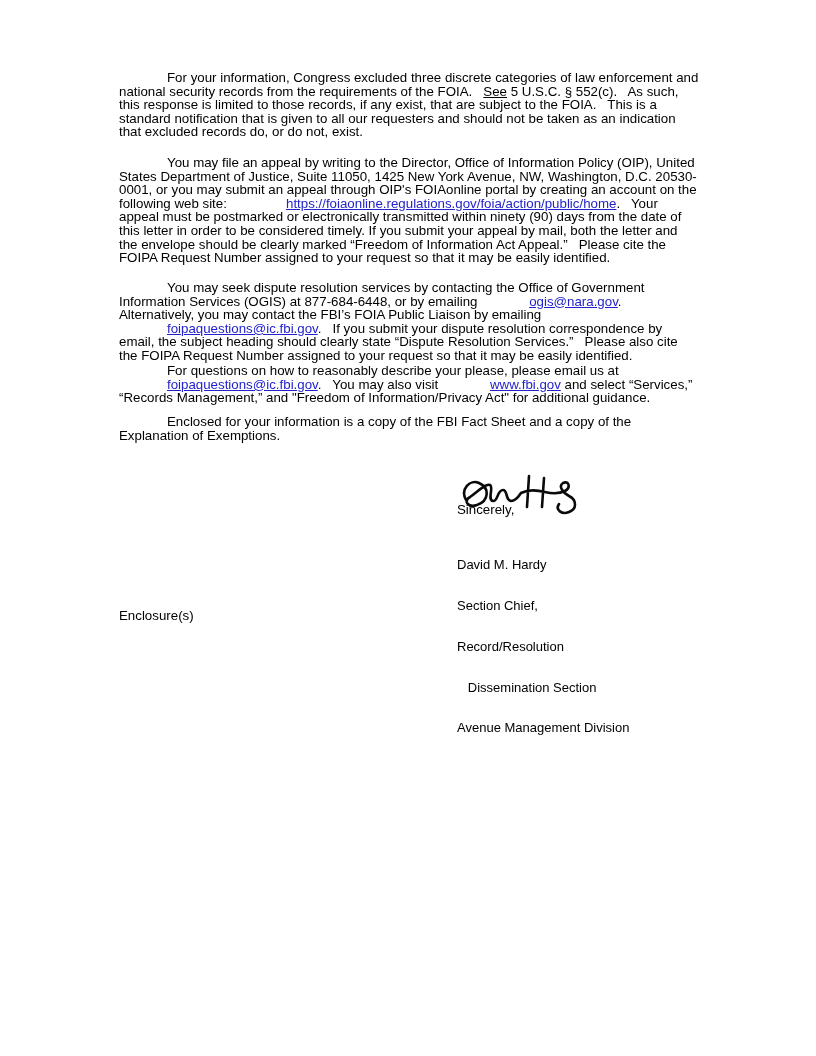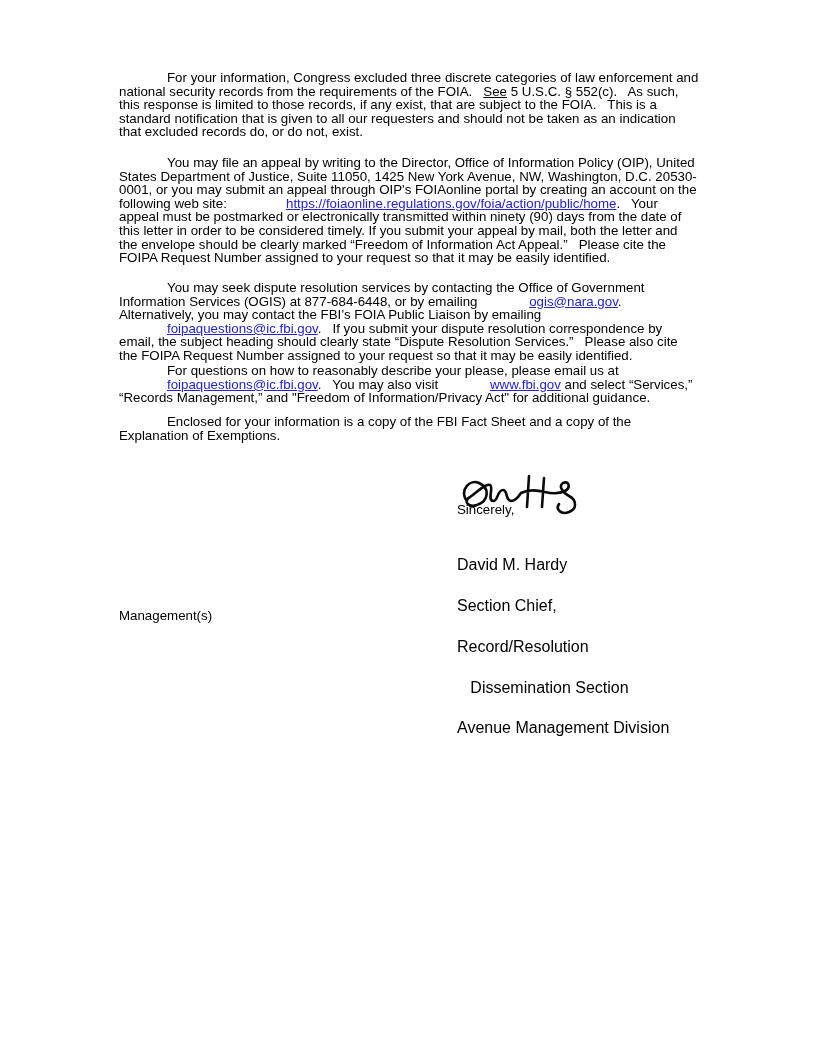--- a/index.html
+++ b/index.html
@@ -39,21 +39,21 @@
   .salutation {
     position: absolute; left: 457px; top: 459px;
     font-size: 13.3px; line-height: 13.6px; margin-top: 44px;
   }
   .signature-wrap {
     position: absolute; left: 450px; top: 470px;
     width: 145px; height: 52px;
   }
   .sig-block {
     position: absolute; left: 457px; top: 531px;
-    font-size: 16px; line-height: 13.6px;
+    font-size: 13px; line-height: 13.6px;
     white-space: pre-wrap;
   }
   .enclosure {
     position: absolute; left: 119px; top: 609px;
     font-size: 13.3px; line-height: 13.6px;
   }
 </style>
 </head>
 <body>
 
@@ -85,15 +85,15 @@
   </div>
 
   <div class="sig-block">
     <div>David M. Hardy</div>
     <div>Section Chief,</div>
     <div>Record/Resolution</div>
     <div>   Dissemination Section</div>
     <div>Avenue Management Division</div>
   </div>
 
-  <div class="enclosure">Management(s)</div>
+  <div class="enclosure">Enclosure(s)</div>
 
 </div>
 
 </body></html>

